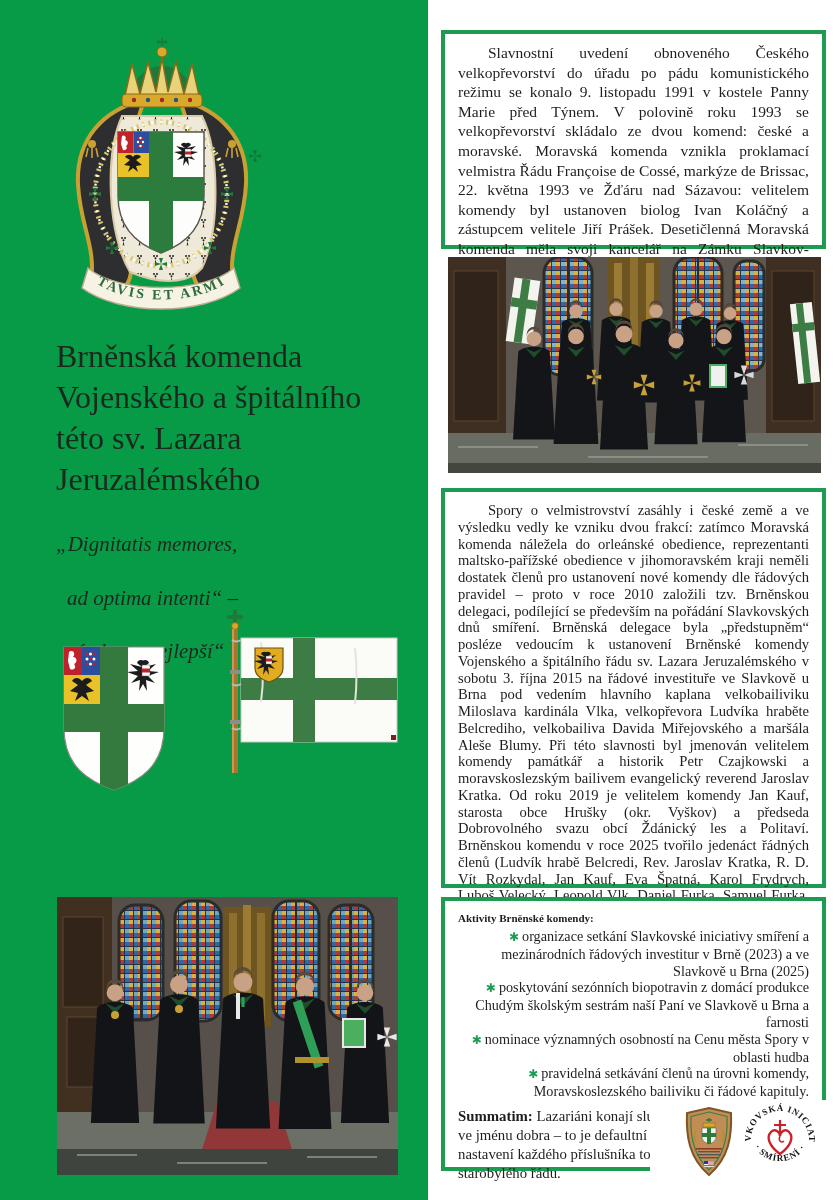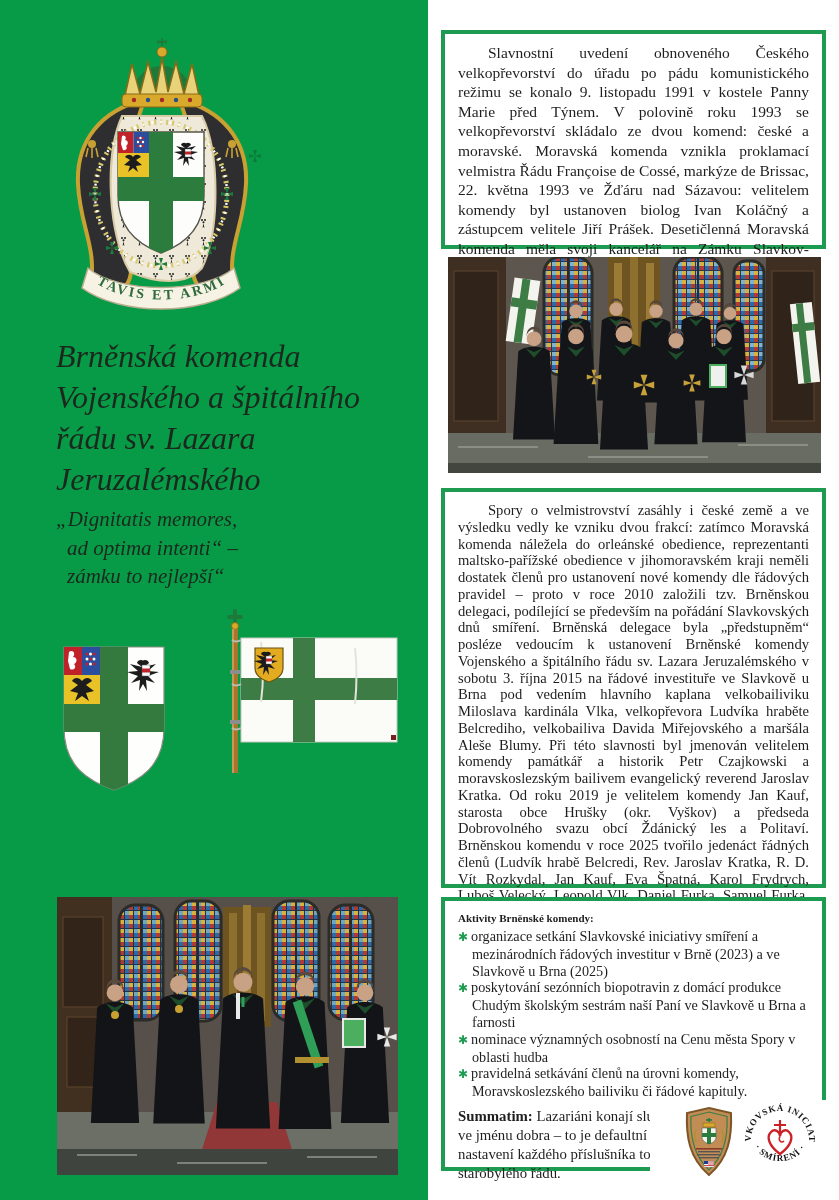--- a/index.html
+++ b/index.html
@@ -5,34 +5,34 @@
   html,body{margin:0;padding:0;background:#ffffff;}
   .page{position:relative;width:839px;height:1200px;background:#ffffff;overflow:hidden;
         font-family:"Liberation Serif",serif;color:#1e1e1e;}
   .green-panel{position:absolute;left:0;top:0;width:428px;height:1200px;background:#089b47;}
   .coa{position:absolute;left:52px;top:36px;width:220px;height:290px;}
   .panel-title{position:absolute;left:56px;top:336px;width:368px;
         font-size:32px;line-height:41px;color:#1b281d;font-weight:400;}
   .panel-title span{display:block;}
   .panel-quote{position:absolute;left:56px;top:505px;width:360px;
         font-size:21px;line-height:28.5px;font-style:italic;color:#1b281d;}
-  .panel-quote span{display:block;}
+  .panel-quote span{display:block;margin-top:25px;}
   .panel-quote span.ind{padding-left:11px;}
   .shield-mid{position:absolute;left:58px;top:642px;width:112px;height:152px;}
   .flag-mid{position:absolute;left:205px;top:608px;width:200px;height:170px;}
   .photo-left{position:absolute;left:57px;top:897px;width:341px;height:278px;}
   .photo-right{position:absolute;left:448px;top:257px;width:373px;height:216px;}
   .tbox{position:absolute;left:441px;width:385px;border:4px solid #1d9b50;background:#fff;box-sizing:border-box;}
   .box1{top:30px;height:219px;padding:9px 13px;}
   .box2{top:488px;height:400px;padding:10px 13px;}
   .box3{top:897px;height:274px;padding:8px 13px;}
   .box1 p{margin:0;font-size:15.5px;line-height:19.6px;text-align:justify;text-indent:30px;}
   .box2 p{margin:0;font-size:14.6px;line-height:16.75px;text-align:justify;text-indent:30px;}
   .act-head{font-size:11px;line-height:18px;font-weight:bold;margin:0 0 1px 0;}
-  .act-list{list-style:none;margin:0;padding:0;font-size:14.2px;line-height:16.8px;}
+  .act-list{list-style:none;margin:0;padding:0;font-size:14.2px;line-height:16.8px;text-align:right;}
   .act-list li{padding-left:14px;text-indent:-14px;}
   .bullet{color:#1d9b50;margin-right:3px;font-size:12px;}
   .summatim{margin-top:7px;width:228px;font-size:14.8px;line-height:19px;}
   .summatim b{font-weight:bold;text-align:center;}
   .corner-cover{position:absolute;left:650px;top:1100px;width:180px;height:86px;background:#fff;z-index:2;}
   .logo-plaque{position:absolute;left:683px;top:1106px;width:52px;height:72px;z-index:3;}
   .logo-circle{position:absolute;left:744px;top:1098px;width:72px;height:80px;z-index:3;}
   svg{display:block;}
 </style>
 </head>
@@ -123,24 +123,24 @@
         </g>
       </g>
 
       <use href="#maltC" x="109" y="228" fill="#1d7a3a"></use>
       <path d="M36,232 C66,258 152,258 182,232 L188,252 C150,280 68,280 30,252 Z" fill="#f6f2e4" stroke="#b9ac8f" stroke-width="1.5"></path>
       <text font-family="Liberation Serif, serif" font-size="14" font-weight="bold" letter-spacing="2.5" fill="#2f6b3c">
         <textPath href="#coaRibbonPath" startOffset="50%" text-anchor="middle">ATAVIS ET ARMIS</textPath>
       </text>
     </svg>
 
-    <h1 class="panel-title" style="margin:0;font-style:italic;">
+    <h1 class="panel-title" style="margin:0;">
       <span>Brněnská komenda</span>
       <span>Vojenského a špitálního</span>
-      <span>řádu sv. Lazara</span>
+      <span>této sv. Lazara</span>
       <span>Jeruzalémského</span>
     </h1>
 
     <div class="panel-quote">
       <span>„Dignitatis memores,</span>
       <span class="ind">ad optima intenti“ –</span>
       <span class="ind">zámku to nejlepší“</span>
     </div>
 
     <svg class="shield-mid" viewBox="0 0 112 152">

